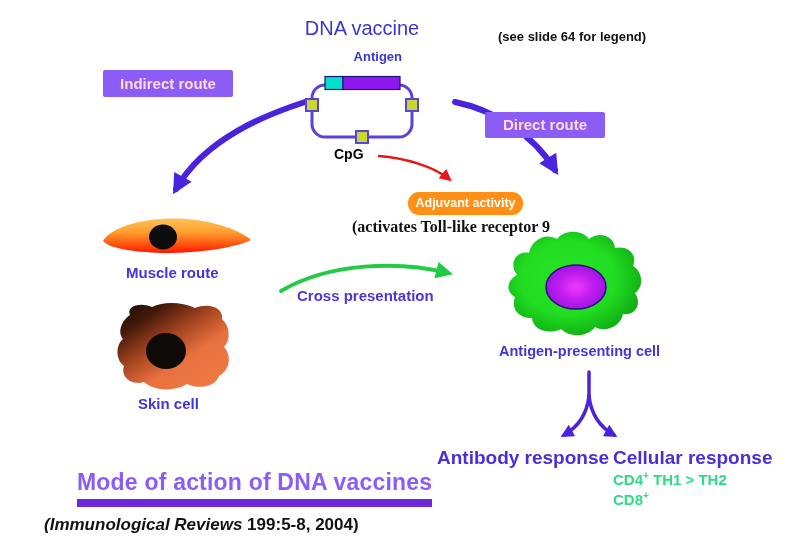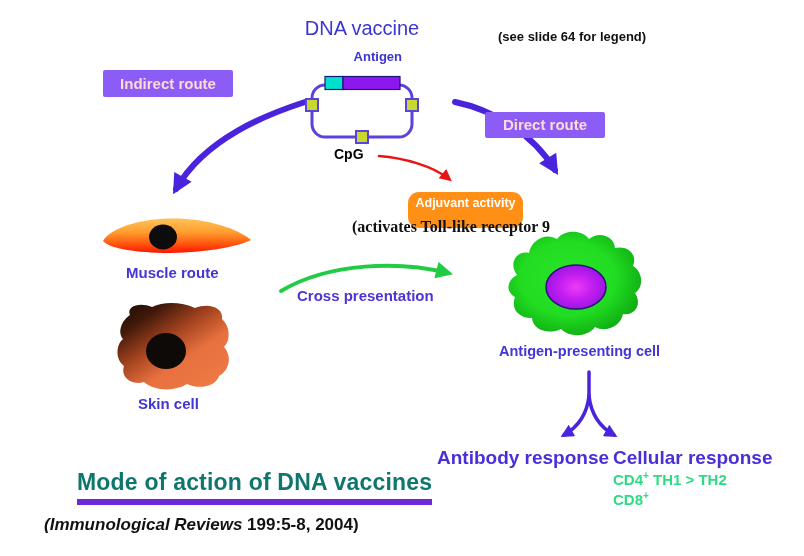--- a/index.html
+++ b/index.html
@@ -12,39 +12,39 @@
   .slide-title{left:300px;top:17px;width:124px;text-align:center;
     font-size:20px;color:#3b35d1;}
   .legend-note{left:498px;top:29px;font-size:13px;font-weight:bold;color:#111;}
   .route-box{background:#8b5cf6;color:#ffd9d9;font-weight:bold;font-size:15px;
     text-align:center;border-radius:2px;}
   .route-indirect{left:103px;top:70px;width:130px;height:27px;line-height:27px;}
   .route-direct{left:485px;top:72px;width:120px;height:26px;line-height:26px;margin-top:40px;}
   .antigen-label{left:322px;top:49px;width:80px;text-align:right;
     font-size:13px;font-weight:bold;color:#3b35d1;}
   .cpg-label{left:334px;top:146px;font-size:14px;font-weight:bold;color:#000000;}
-  .adjuvant-pill{left:408px;top:192px;width:115px;height:36px;line-height:23px;
+  .adjuvant-pill{left:408px;top:192px;width:115px;height:23px;line-height:23px;
     background:#ff9015;color:#ffffff;font-weight:bold;font-size:12.5px;
     text-align:center;border-radius:11px;}
   .adjuvant-note{left:352px;top:217px;font-family:"Liberation Serif",serif;
     font-size:16px;font-weight:bold;color:#111;line-height:20px;white-space:nowrap;}
   .cell-label{font-size:15px;font-weight:bold;color:#4335d6;}
   .muscle-label{left:126px;top:264px;}
   .skin-label{left:138px;top:395px;}
   .apc-label{left:499px;top:343px;font-size:14.5px;}
   .cross-label{left:297px;top:287px;font-size:15px;font-weight:bold;color:#4c34d6;}
   .response-label{font-size:19px;font-weight:bold;color:#4a2fd8;}
   .antibody-label{left:437px;top:447px;}
   .cellular-label{left:613px;top:447px;}
   .green-line{font-size:15px;font-weight:bold;color:#2bdc83;}
   .cd4-line{left:613px;top:470px;}
   .cd8-line{left:613px;top:490px;}
   .green-line sup{font-size:10px;}
-  .footer-heading{left:77px;top:469px;font-size:23px;font-weight:bold;color:#0f766e;
-    letter-spacing:.2px;border-bottom:6px solid #6d28d9;padding-bottom:3px;}
+  .footer-heading{left:77px;top:469px;font-size:23px;font-weight:bold;color:#8b5cf6;
+    letter-spacing:.2px;border-bottom:8px solid #6d28d9;padding-bottom:3px;}
   .citation{left:44px;top:515px;font-size:17px;font-weight:bold;color:#121212;}
   .citation .jrnl{font-style:italic;}
 </style>
 </head>
 <body>
 
 <div id="canvas">
 
   <svg id="shapes" viewBox="0 0 804 556" xmlns="http://www.w3.org/2000/svg">
     <defs>

